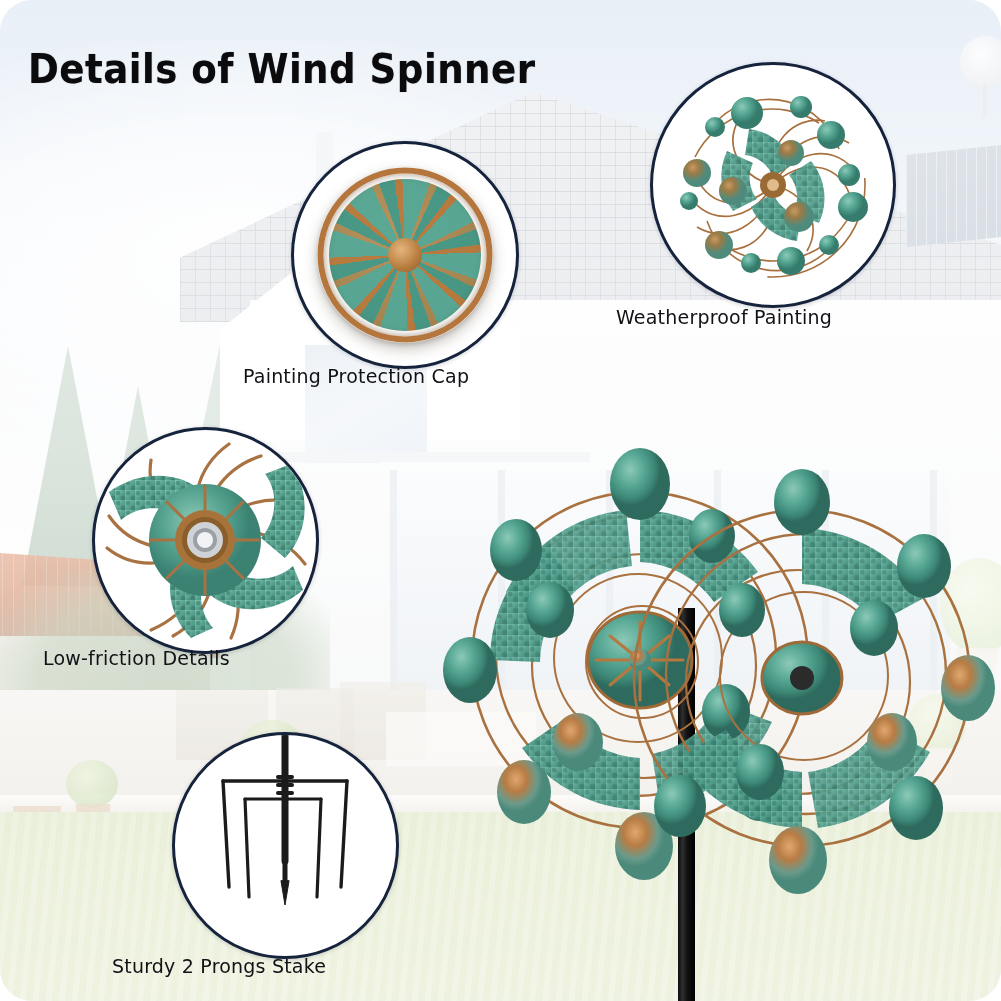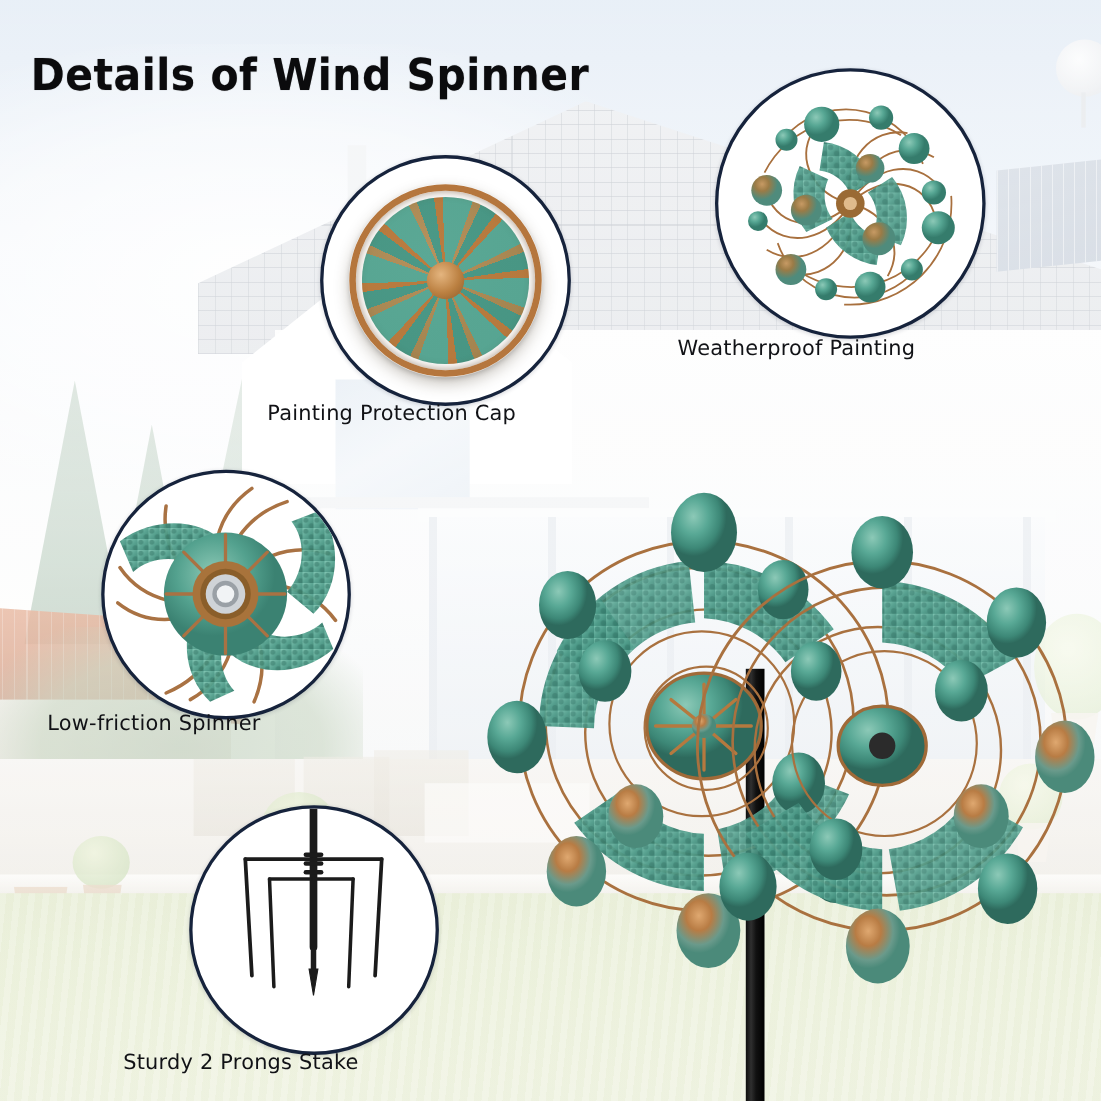--- a/index.html
+++ b/index.html
@@ -2,21 +2,21 @@
 <html><head>
 <meta charset="utf-8">
 <title>Details of Wind Spinner</title>
 <style>
   html,body{margin:0;padding:0;}
   body{
     width:1001px;height:1001px;overflow:hidden;
     font-family:"DejaVu Sans", sans-serif;
     background:#ffffff;
   }
-  .stage{position:relative;width:1001px;height:1001px;overflow:hidden;}
+  .stage{position:relative;width:1001px;height:1001px;overflow:hidden;border-radius:32px;}
 
   
   .photo{position:absolute;inset:0;overflow:hidden;}
   .sky{
     position:absolute;left:0;top:0;width:1001px;height:560px;
     background:linear-gradient(180deg,#dfe9f4 0%,#e8eff7 28%,#f2f5fa 55%,#fafbfc 80%,#fdfdfc 100%);
   }
   .cloudwash{
     position:absolute;left:-40px;top:40px;width:700px;height:420px;
     background:radial-gradient(ellipse at 40% 50%, rgba(255,255,255,.95) 0%, rgba(255,255,255,.55) 45%, rgba(255,255,255,0) 75%);
@@ -492,21 +492,21 @@
               <path d="M110 110 L72 72"></path>
           </g>
           <circle cx="110" cy="110" r="30" fill="#a8733b"></circle>
           <circle cx="110" cy="110" r="23" fill="#8a5e2a"></circle>
           <circle cx="110" cy="110" r="18" fill="#cfd3d7"></circle>
           <circle cx="110" cy="110" r="12" fill="#9aa0a6"></circle>
           <circle cx="110" cy="110" r="8" fill="#f1f3f5"></circle>
         </svg>
       </div>
     </div>
-    <div class="caption" style="left:43px;top:647px;">Low-friction Spinner</div>
+    <div class="caption" style="left:43px;top:647px;">Low-friction Details</div>
   </div>
 
   <div class="callout">
     <div class="bubble" style="left:172px;top:732px;width:221px;height:221px;">
       <div class="bubble-inner">
         <svg viewBox="0 0 221 221" width="221" height="221">
           <g stroke="#1b1b1b" fill="none" stroke-linecap="round">
 
             <path d="M110 0 L110 126" stroke-width="7"></path>
             <path d="M110 126 L110 152" stroke-width="5"></path>

